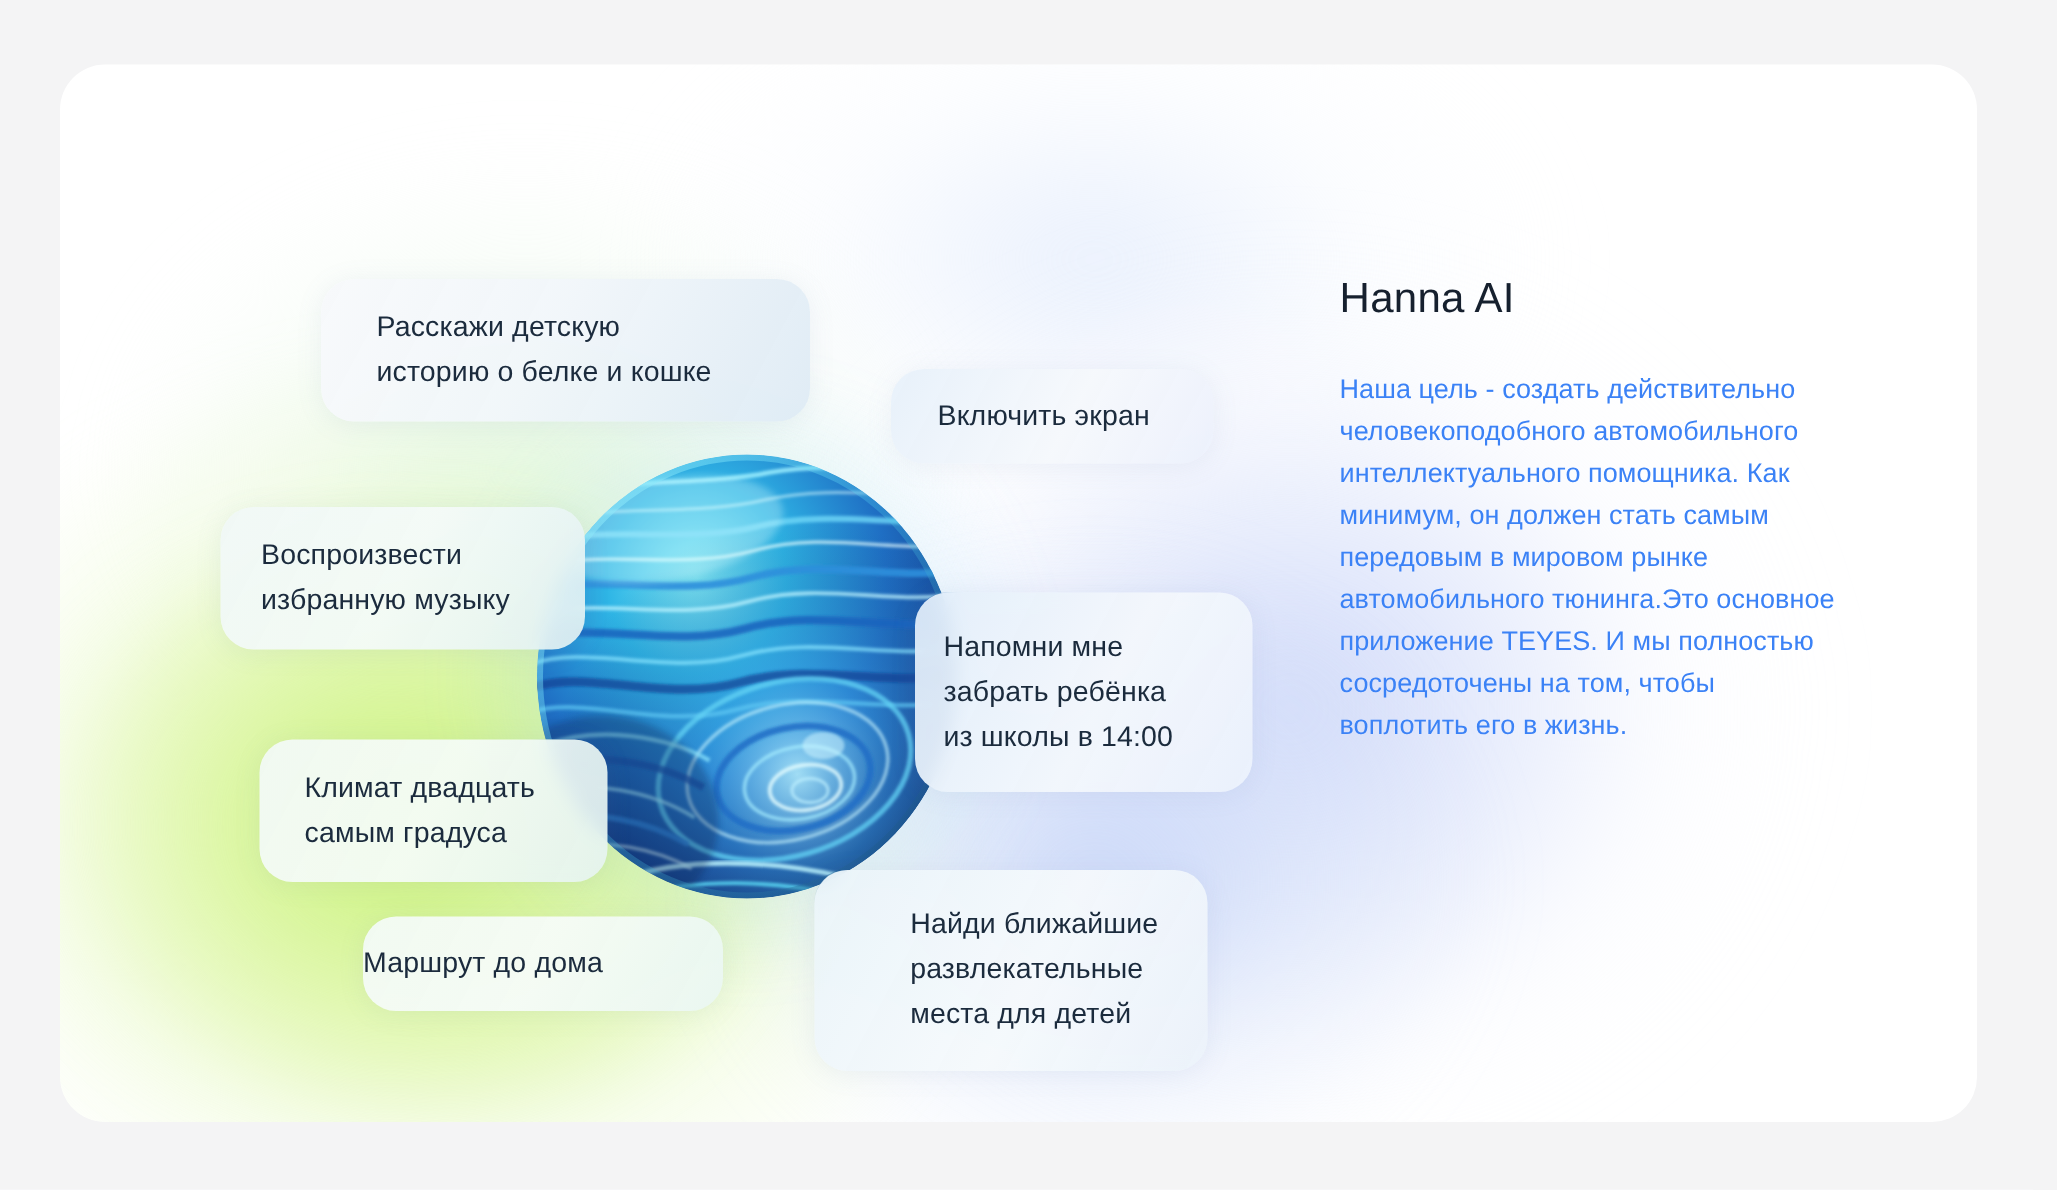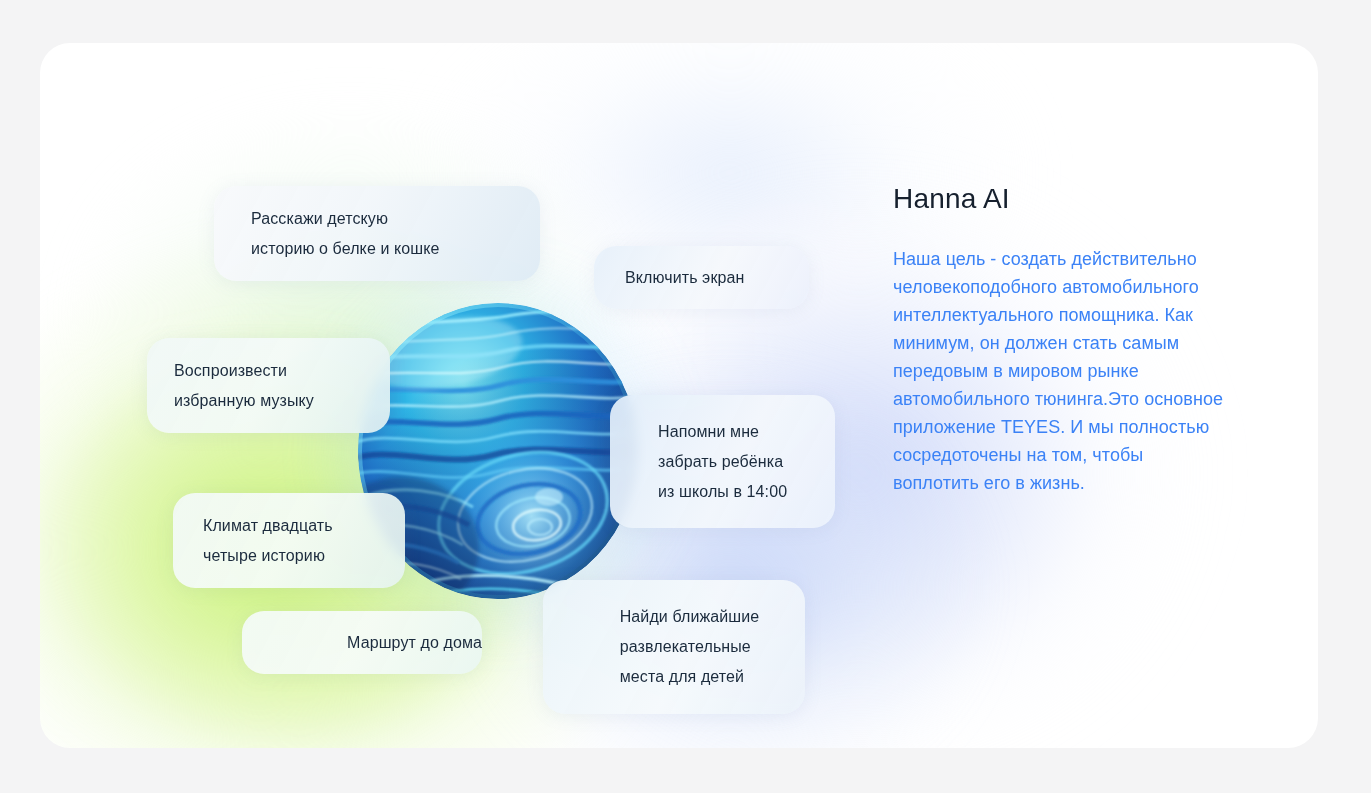--- a/index.html
+++ b/index.html
@@ -108,21 +108,21 @@
   
   .bubble {
     position:absolute;
     border-radius:22px;
     display:flex;
     align-items:center;
     backdrop-filter:blur(6px);
     box-shadow:0 2px 18px rgba(120,140,180,0.10);
   }
   .bubble .btxt {
-    font-size:16px;
+    font-size:19px;
     line-height:30px;
     color:#1b2b3d;
     white-space:pre-line;
     letter-spacing:0.1px;
   }
 
   
   #bub-story {
     left:174px; top:143px; width:326px; height:95px; padding:0 0 0 37px;
     background:linear-gradient(118deg,
@@ -138,36 +138,36 @@
        rgba(236,240,252,0.92) 100%);
   }
   #bub-music {
     left:107px; top:295px; width:243px; height:95px; padding:0 16px 0 27px;
     background:linear-gradient(118deg,
        rgba(240,248,246,0.95) 0%,
        rgba(244,250,249,0.93) 50%,
        rgba(226,241,242,0.92) 100%);
   }
   #bub-remind {
-    left:570px; top:352px; width:225px; height:133px; padding:0 0 0 48px;
+    left:570px; top:352px; width:225px; height:133px; padding:0 0 0 19px;
     background:linear-gradient(118deg,
        rgba(226,238,250,0.93) 0%,
        rgba(243,247,252,0.94) 55%,
        rgba(236,242,252,0.92) 100%);
   }
   #bub-climate {
     left:133px; top:450px; width:232px; height:95px; padding:0 0 0 30px;
     background:linear-gradient(118deg,
        rgba(242,249,245,0.95) 0%,
        rgba(245,251,248,0.93) 50%,
        rgba(229,243,240,0.92) 100%);
   }
   #bub-route {
     left:202px; top:568px; width:240px; height:63px;
-    justify-content:flex-end; padding:0;
+    justify-content:flex-start; padding:0;
     background:linear-gradient(118deg,
        rgba(243,250,246,0.95) 0%,
        rgba(246,251,249,0.93) 50%,
        rgba(233,246,242,0.92) 100%);
   }
   #bub-fun {
     left:503px; top:537px; width:262px; height:134px; padding:0 0 0 31px;
     background:linear-gradient(118deg,
        rgba(234,244,249,0.93) 0%,
        rgba(245,249,252,0.94) 55%,
@@ -300,21 +300,21 @@
   </div>
 
   <div class="bubble" id="bub-remind">
     <span class="btxt">Напомни мне
 забрать ребёнка
 из школы в 14:00</span>
   </div>
 
   <div class="bubble" id="bub-climate">
     <span class="btxt">Климат двадцать
-четыре историю</span>
+самым градуса</span>
   </div>
 
   <div class="bubble" id="bub-route">
     <span class="btxt">Маршрут до дома</span>
   </div>
 
   <div class="bubble" id="bub-fun">
     <span class="btxt">Найди ближайшие
 развлекательные
 места для детей</span>

